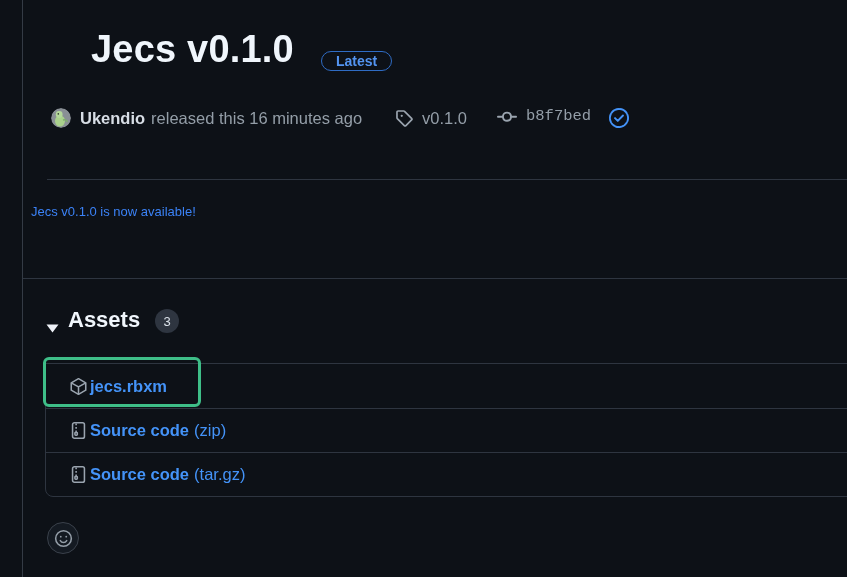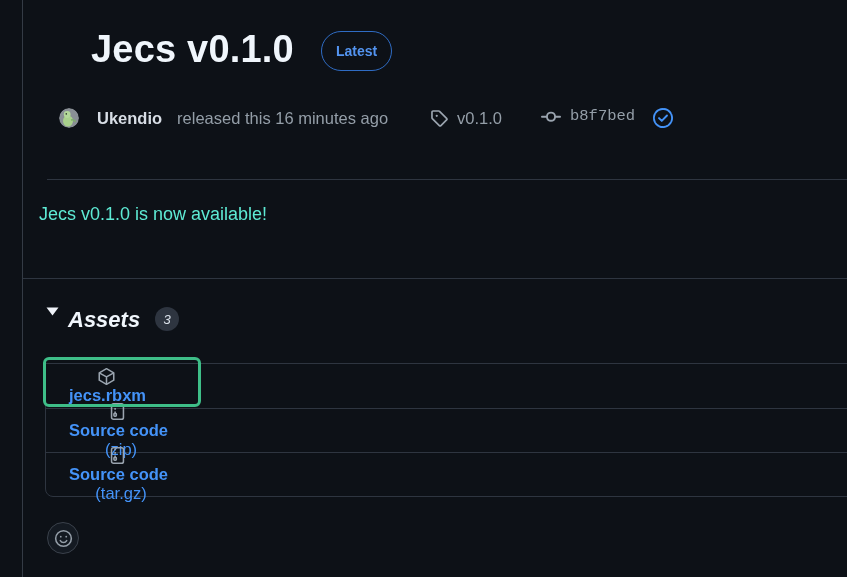--- a/index.html
+++ b/index.html
@@ -15,56 +15,56 @@
     position:absolute; left:22px; top:-30px;
     width:878px; height:632px;
     border:1px solid #343b45;
     border-radius:12px;
     background:#0d1117;
   }
   
   .title-row { position:absolute; left:24px; top:58px; display:flex; align-items:flex-end;margin-left:44px; }
   .release-title { font-size:38px; font-weight:600; color:#f0f6fc; line-height:1.1; letter-spacing:.2px; }
   .badge-latest {
-    margin-left:27px; height:40px; padding:0 14px;
+    margin-left:27px; height:20px; padding:0 14px;
     display:flex; align-items:center;
     border:1px solid #2f6cc4; border-radius:999px;
     color:#5394f0; font-size:14px; font-weight:600;
     background:transparent;
   }
   
-  .meta-row { position:absolute; left:36px; top:136px; display:flex; align-items:center; font-size:16.5px; color:#949ea8; white-space:nowrap;gap:9px; }
+  .meta-row { position:absolute; left:28px; top:136px; display:flex; align-items:center; font-size:16.5px; color:#949ea8; white-space:nowrap; }
   .avatar { width:20px; height:20px; border-radius:50%; overflow:hidden; margin-right:9px; flex:none; }
   .author { font-weight:700; color:#d7dde5; margin-right:6px; text-decoration:none; }
   .tag-group { display:flex; align-items:flex-start; margin-left:33px; gap:9px; }
   .commit-group { display:flex; align-items:flex-start; margin-left:30px; gap:9px; }
   .commit-sha { font-family:"Liberation Mono","DejaVu Sans Mono",monospace; font-size:15.5px; color:#949ea8; }
   .verified-wrap { margin-left:8px; display:flex; align-items:center; }
   
   .divider-a { position:absolute; left:24px; right:0; top:208px; height:1px; background:#2e3540; }
   .divider-b { position:absolute; left:0; right:0; top:307px; height:1px; background:#2e3540; }
   
-  .body-text { position:absolute; left:16px; top:233px; font-size:18px; color:#5eead4; }
+  .body-text { position:absolute; left:8px; top:233px; font-size:13px; color:#3b82f6; }
   
-  .assets-head { position:absolute; left:23px; top:336px; display:flex; align-items:flex-start; cursor:pointer;font-style:italic; }
+  .assets-head { position:absolute; left:23px; top:336px; display:flex; align-items:flex-end; cursor:pointer; }
   .caret { margin-right:9px; display:flex; }
   .assets-title { font-size:22px; font-weight:700; color:#f0f6fc; }
   .count-badge {
     margin-left:15px; width:24px; height:24px; border-radius:50%;
     background:#2e3540; color:#dbe2ea; font-size:13px; font-weight:500;
     display:flex; align-items:center; justify-content:center;
   }
   
   .assets-table {
     position:absolute; left:22px; right:-8px; top:392px;
     border:1px solid #2e3540; border-radius:0 0 0 8px;
   }
   .asset-row { height:44px; display:flex; align-items:center; padding-left:23px; }
   .asset-row + .asset-row { border-top:1px solid #2e3540; }
-  .asset-link { display:flex; align-items:center; color:#4493f8; font-size:16.5px; text-decoration:none; cursor:pointer;flex-direction:column; }
+  .asset-link { display:flex; align-items:center; color:#4493f8; font-size:16.5px; text-decoration:none; cursor:pointer; }
   .asset-link .row-icon { margin-right:2px; display:flex; color:#9aa4af; }
   .asset-label { font-weight:700; }
   .asset-suffix { margin-left:5px; font-weight:400;text-align:center; }
   
   .highlight-box {
     position:absolute; left:20px; top:386px; width:158px; height:50px;
     border:3px solid #3ebe88; border-radius:6px; pointer-events:none;
   }
   
   .reaction-btn {

